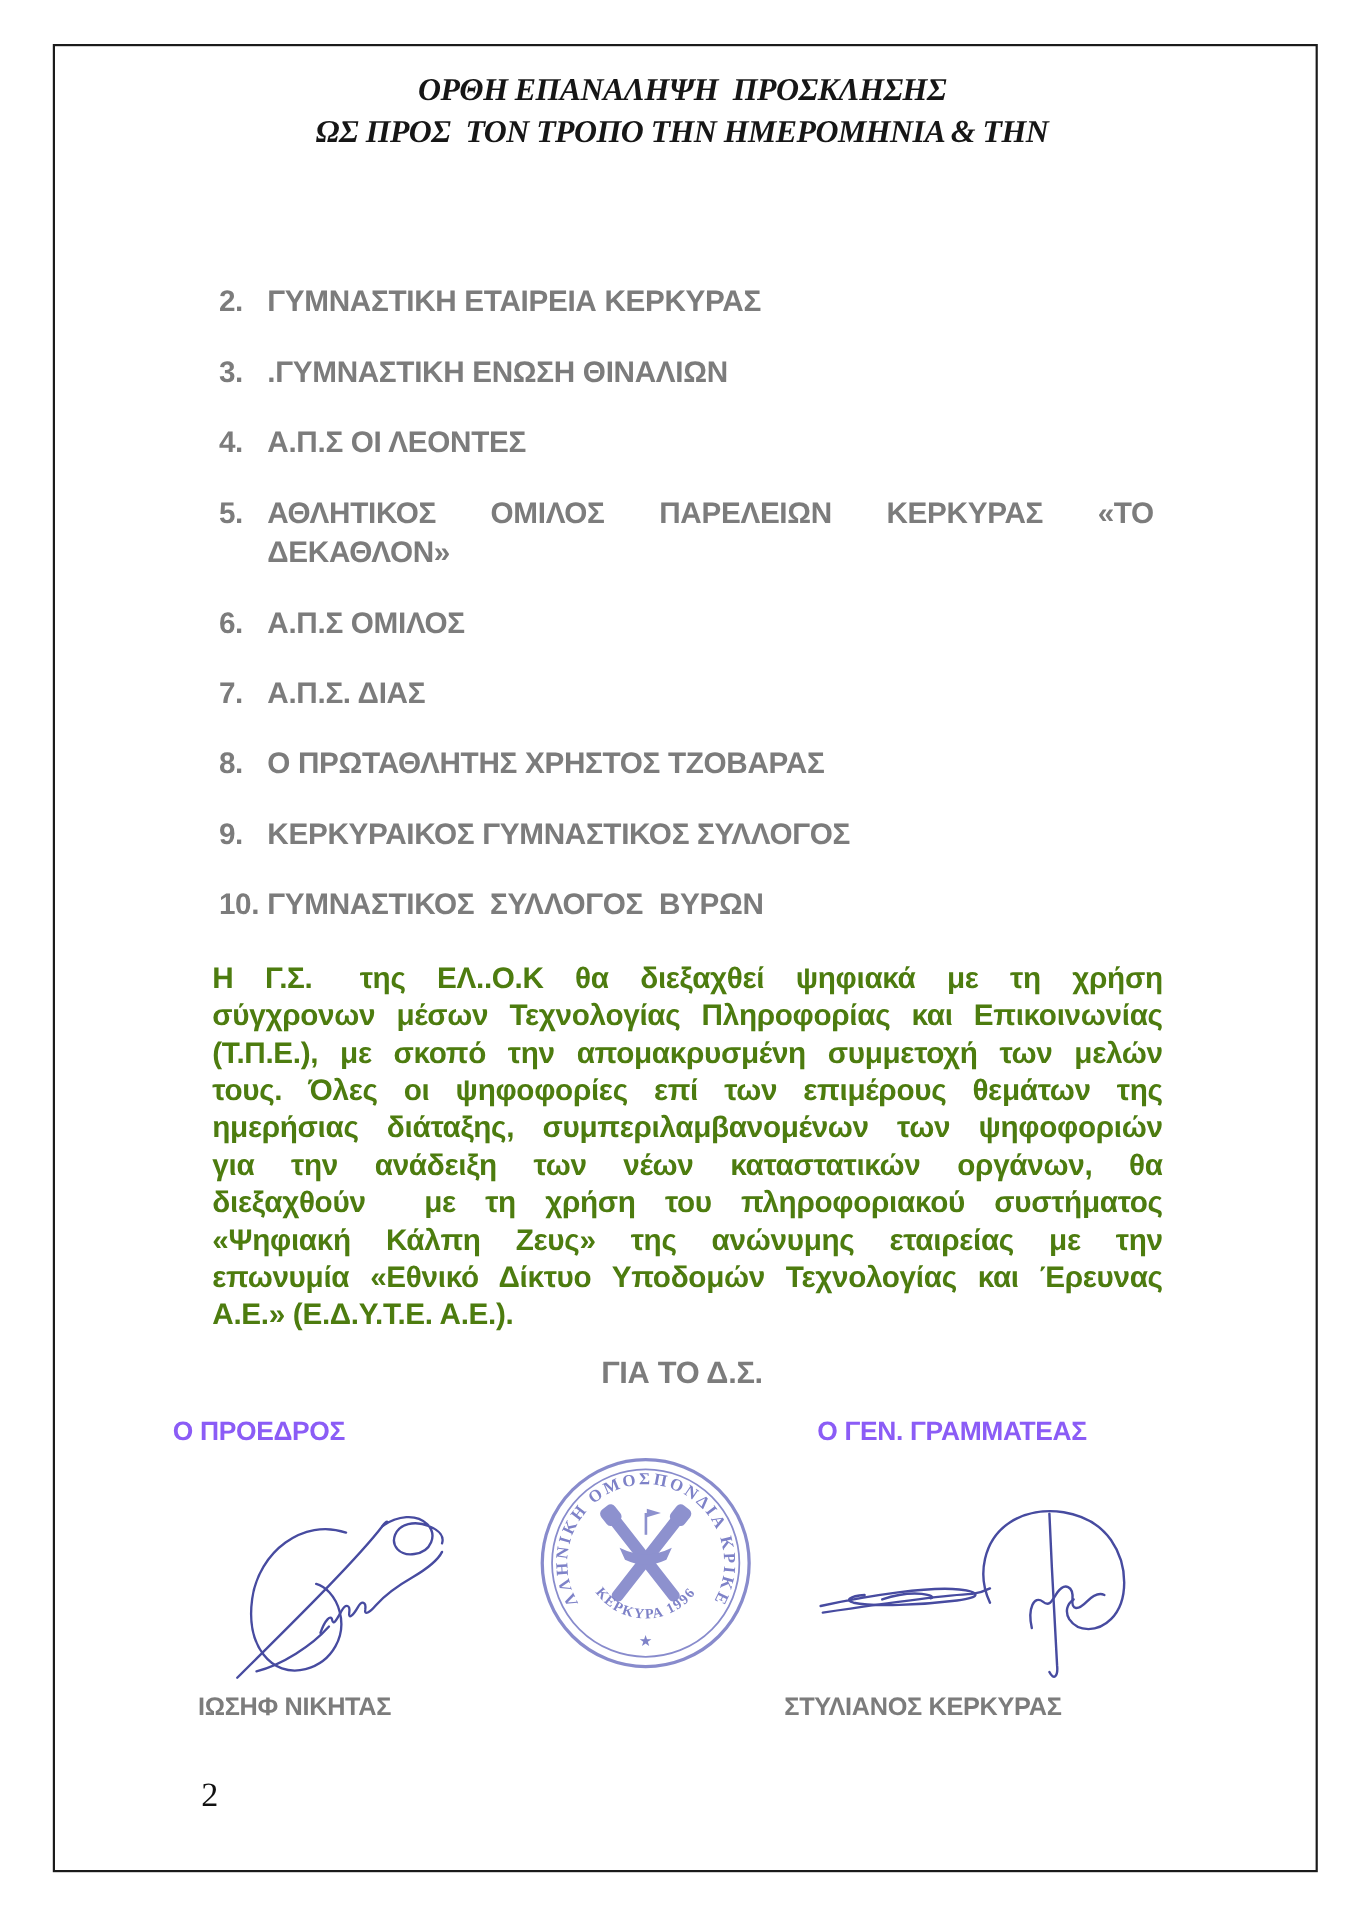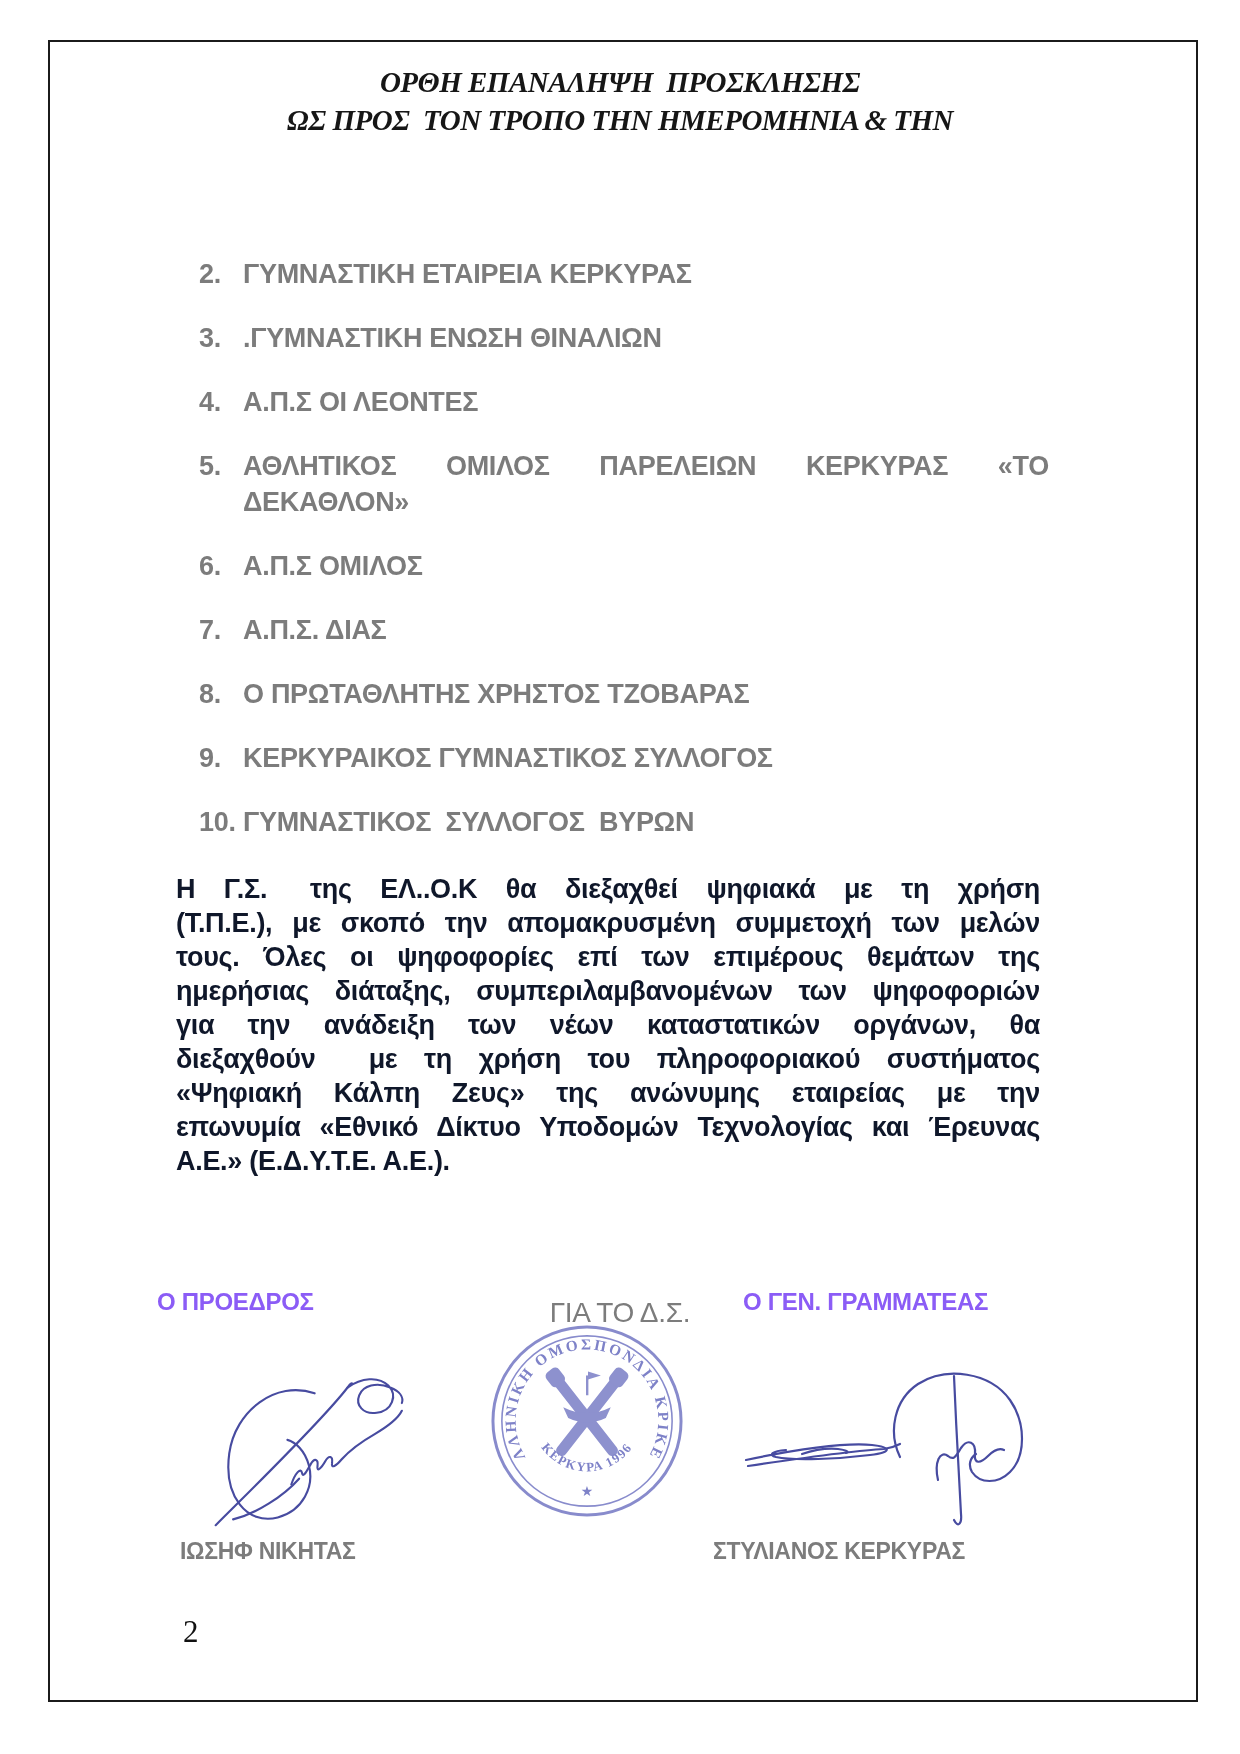--- a/index.html
+++ b/index.html
@@ -13,27 +13,27 @@
   .title-line{white-space:pre-wrap;}
 
   .member-list{position:absolute;top:256px;left:199px;width:850px;}
   .list-item{display:flex;margin-bottom:28px;color:#7c7c7c;font-weight:bold;
              font-size:27px;line-height:36px;letter-spacing:-0.3px;}
   .item-num{flex:0 0 44px;white-space:pre;}
   .item-text{flex:1;min-width:0;}
   .item-line{text-align:justify;text-align-last:justify;white-space:pre-wrap;}
   .item-line.last{text-align-last:left;}
 
-  .body-paragraph{position:absolute;top:872px;left:176px;width:864px;color:#0f172a;
+  .body-paragraph{position:absolute;top:872px;left:193px;width:864px;color:#4d7c0f;
                   font-weight:bold;font-size:27px;line-height:34px;letter-spacing:-0.3px;}
   .para-line{text-align:justify;text-align-last:justify;white-space:pre-wrap;}
   .para-line.last{text-align-last:left;}
 
-  .for-board{position:absolute;top:1296px;left:0;width:1240px;text-align:center;color:#7c7c7c;
-             font-weight:normal;font-size:28px;line-height:34px;letter-spacing:-0.3px;}
+  .for-board{position:absolute;top:1231px;left:0;width:1240px;text-align:center;color:#7c7c7c;
+             font-weight:bold;font-size:28px;line-height:34px;letter-spacing:-0.3px;}
 
   .sig-label{position:absolute;color:#8b5cf6;font-weight:bold;font-size:24px;letter-spacing:-0.3px;}
   .sig-label.left{left:157px;top:1288px;}
   .sig-label.right{left:743px;top:1288px;}
 
   .stamp{position:absolute;left:488px;top:1322px;width:198px;height:198px;}
   .sig{position:absolute;}
   .sig.left{left:205px;top:1372px;width:225px;height:160px;}
   .sig.right{left:742px;top:1362px;width:300px;height:190px;}
 
@@ -132,20 +132,21 @@
 
             <div class="item-line last">ΓΥΜΝΑΣΤΙΚΟΣ  ΣΥΛΛΟΓΟΣ  ΒΥΡΩΝ</div>
           </div>
       </div>
     </div>
 
   <div class="body-paragraph">
 
       <div class="para-line">Η  Γ.Σ.   της  ΕΛ..Ο.Κ  θα  διεξαχθεί  ψηφιακά  με  τη  χρήση</div>
 
+      <div class="para-line">σύγχρονων μέσων Τεχνολογίας Πληροφορίας και Επικοινωνίας</div>
 
       <div class="para-line">(Τ.Π.Ε.), με σκοπό την απομακρυσμένη συμμετοχή των μελών</div>
 
       <div class="para-line">τους. Όλες οι ψηφοφορίες επί των επιμέρους θεμάτων της</div>
 
       <div class="para-line">ημερήσιας διάταξης, συμπεριλαμβανομένων των ψηφοφοριών</div>
 
       <div class="para-line">για την ανάδειξη των νέων καταστατικών οργάνων, θα</div>
 
       <div class="para-line">διεξαχθούν  με τη χρήση του πληροφοριακού συστήματος</div>

